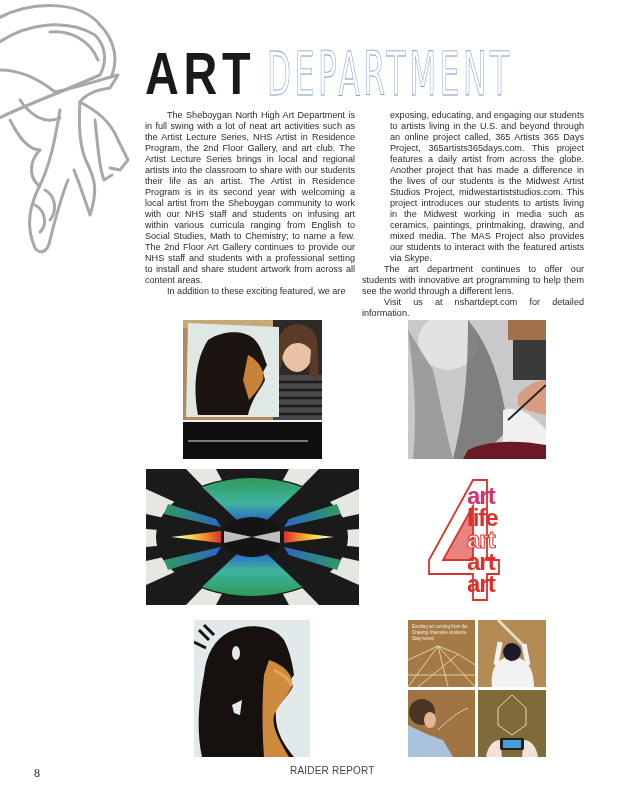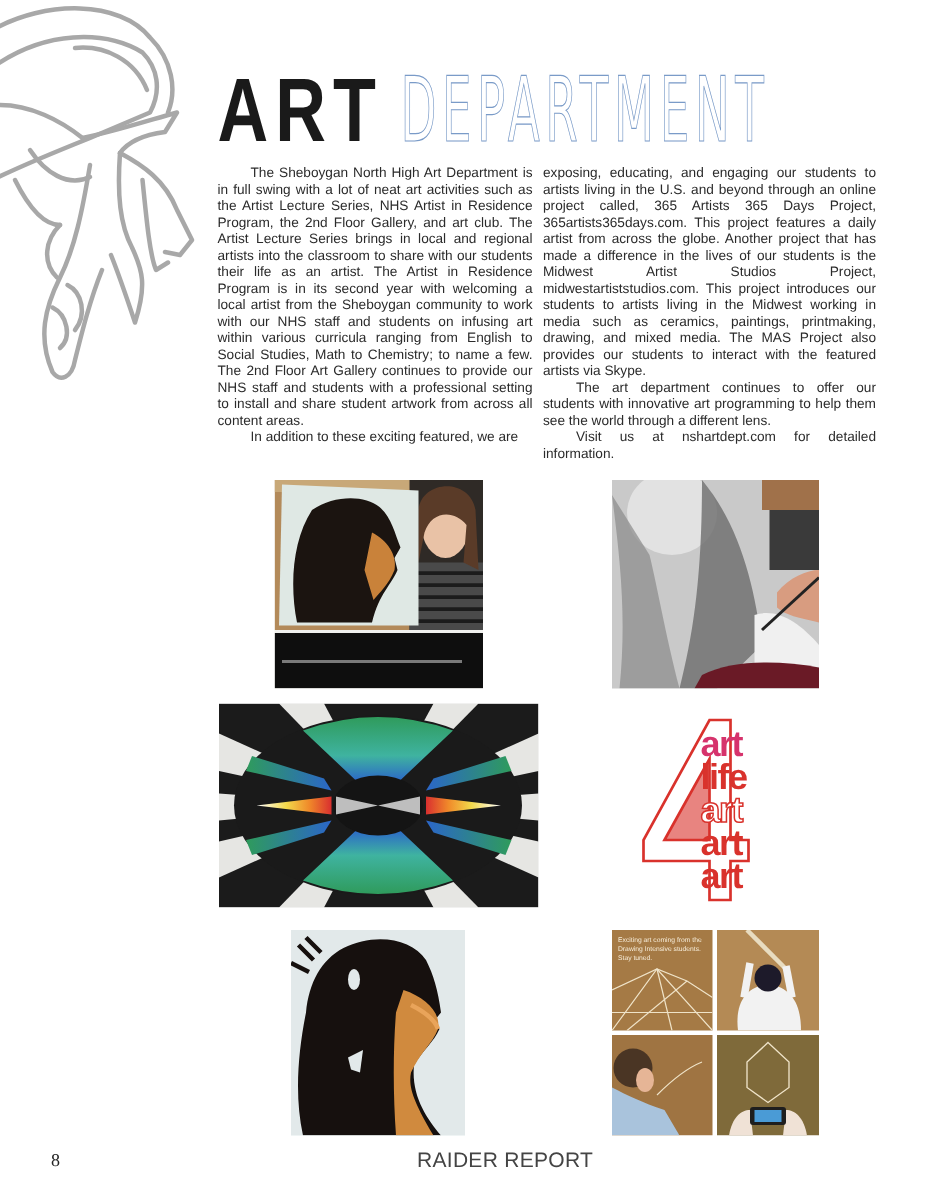--- a/index.html
+++ b/index.html
@@ -3,26 +3,26 @@
 <meta charset="utf-8">
 <style>
   html, body { margin:0; padding:0; }
   body { width:620px; height:802px; background:#ffffff; position:relative; overflow:hidden; font-family:"Liberation Sans", sans-serif; }
   .logo { position:absolute; left:0; top:0; width:150px; height:260px; }
   .title { position:absolute; left:145px; top:43px; height:62px; white-space:nowrap; }
   .title .bold { font-family:"Liberation Sans", sans-serif; font-weight:bold; font-size:60px; color:#1a1a1a; letter-spacing:6px; transform:scaleX(0.78); transform-origin:left; display:inline-block; line-height:62px; }
   .title .thin { position:absolute; left:122px; top:0; font-family:"DejaVu Sans", sans-serif; font-weight:normal; font-size:60px; line-height:62px; color:transparent; -webkit-text-stroke:0.8px #7a9bc8; letter-spacing:7px; transform:scaleX(0.52); transform-origin:left; display:inline-block; }
   .col { position:absolute; top:110px; font-size:9.1px; line-height:11px; color:#2b2b2b; text-align:justify; }
   .col p { margin:0; text-indent:22px; }
-  .col p.noindent { text-indent:0; }
+  .col p.noindent { text-indent:0;margin-left:28px; }
   .col-left { left:145px; width:210px; }
   .col-right { left:362px; width:222px; }
   .photo { position:absolute; overflow:hidden; }
   .footer-num { position:absolute; left:34px; top:766px; font-family:"Liberation Serif", serif; font-size:12px; color:#222; }
-  .footer-title { position:absolute; left:278px; top:765px; font-size:14px; color:#444; letter-spacing:0.2px; }
+  .footer-title { position:absolute; left:290px; top:765px; font-size:10px; color:#444; letter-spacing:0.2px; }
 </style>
 </head>
 <body>
 
 <div class="logo">
   <svg width="150" height="260" viewBox="0 0 150 260" fill="none" stroke="#a8a8a8" stroke-width="3" stroke-linejoin="round" stroke-linecap="round">
     <path d="M-5 20 C30 0, 80 0, 100 25 C115 40, 118 60, 112 75"></path>
     <path d="M-5 45 C30 20, 70 20, 95 35 C105 45, 108 60, 100 75 L60 92 C40 100, 15 110, -5 120"></path>
     <path d="M50 32 C70 30, 90 40, 98 60"></path>
     <path d="M55 92 C75 88, 100 80, 118 75 L110 88 C95 90, 85 95, 80 102"></path>

